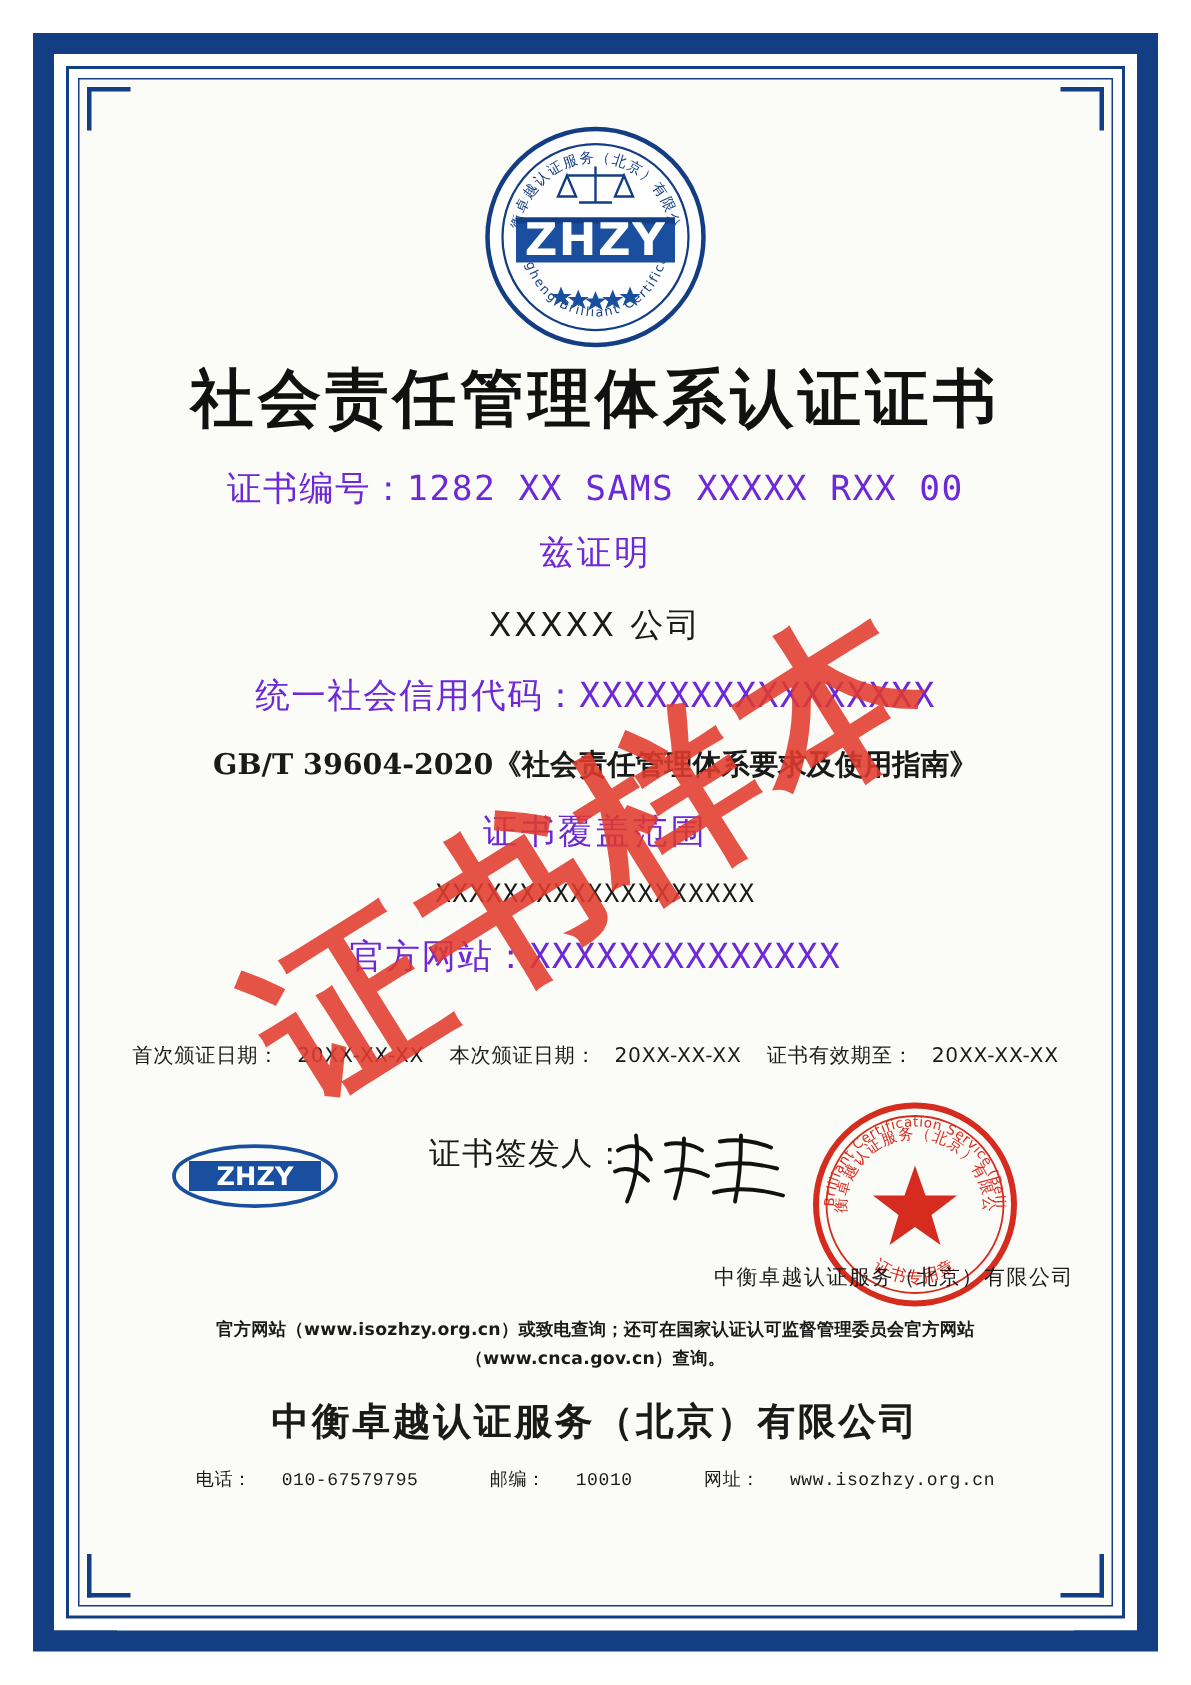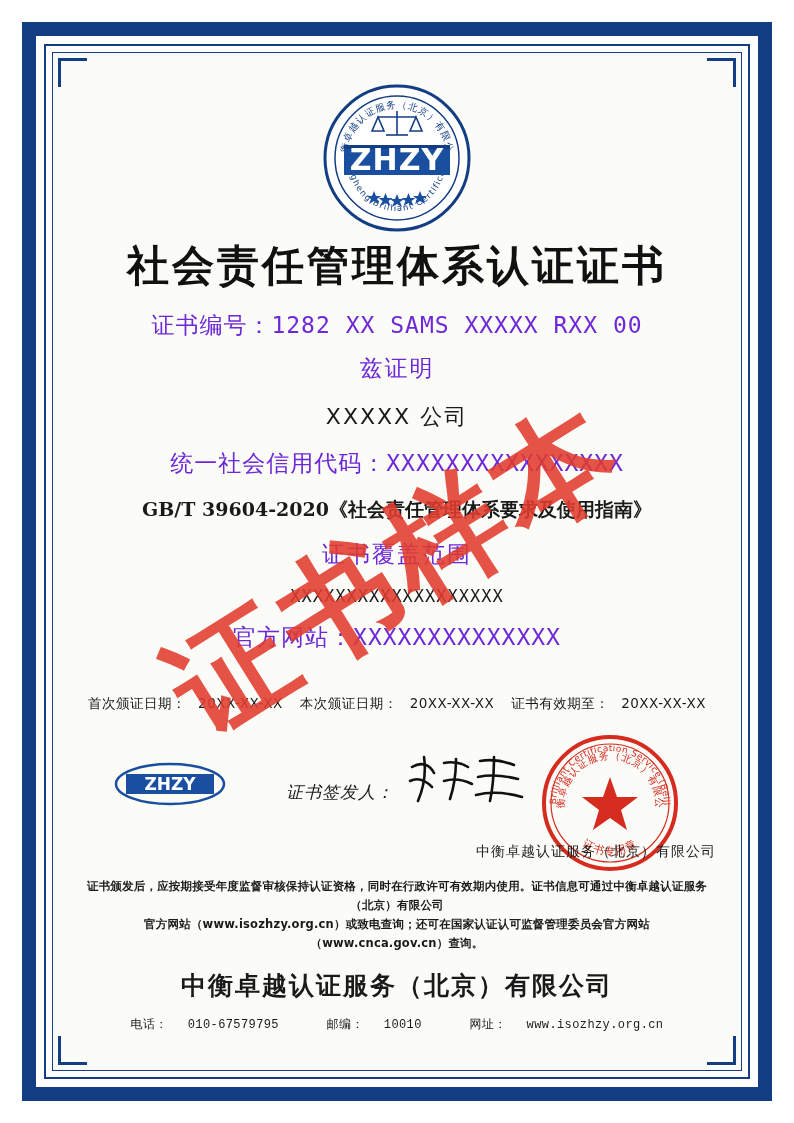--- a/index.html
+++ b/index.html
@@ -168,25 +168,24 @@
   .mini-logo {
     position: absolute;
     left: 58px;
     top: 22px;
     width: 112px;
     height: 46px;
   }
   .sig-label {
     position: absolute;
     left: 230px;
-    top: 42px;
-    font-size: 17px;
+    top: 16px;
+    font-size: 21px;
     letter-spacing: 1px;
     font-family: "DejaVu Sans", "Liberation Sans", sans-serif;
-    font-style: italic;
   }
   .signature {
     position: absolute;
     left: 348px;
     top: 12px;
     width: 130px;
     height: 60px;
   }
   .red-seal {
     position: absolute;
@@ -396,21 +395,20 @@
           <text font-size="11" fill="#d62b1f" font-family="DejaVu Sans, sans-serif" letter-spacing="1">
             <textPath href="#sealBottom" startOffset="50%" text-anchor="middle">证书专用章</textPath>
           </text>
         </svg>
       </div>
 
       <div class="issuer-line">中衡卓越认证服务（北京）有限公司</div>
     </div>
 
     <div class="notes">
-      <div>证书颁发后，应按期接受年度监督审核保持认证资格，同时在行政许可有效期内使用。证书信息可通过中衡卓越认证服务（北京）有限公司</div>
       <div>官方网站（www.isozhzy.org.cn）或致电查询；还可在国家认证认可监督管理委员会官方网站（www.cnca.gov.cn）查询。</div>
     </div>
 
     <div class="footer-org">中衡卓越认证服务（北京）有限公司</div>
 
     <div class="footer-contact">
       <span><span>电话：</span><span>010-67579795</span></span>
       <span><span>邮编：</span><span>10010</span></span>
       <span><span>网址：</span><span>www.isozhzy.org.cn</span></span>
     </div>

